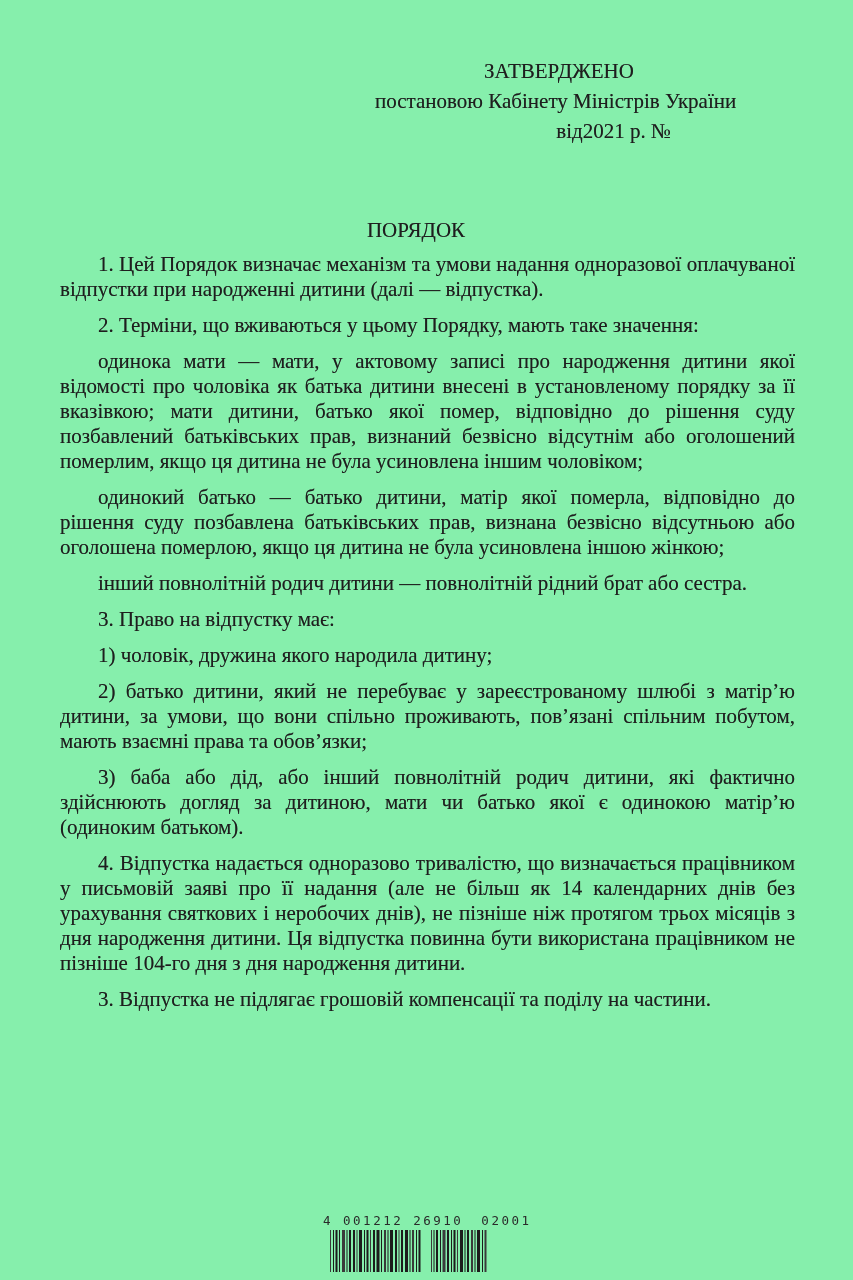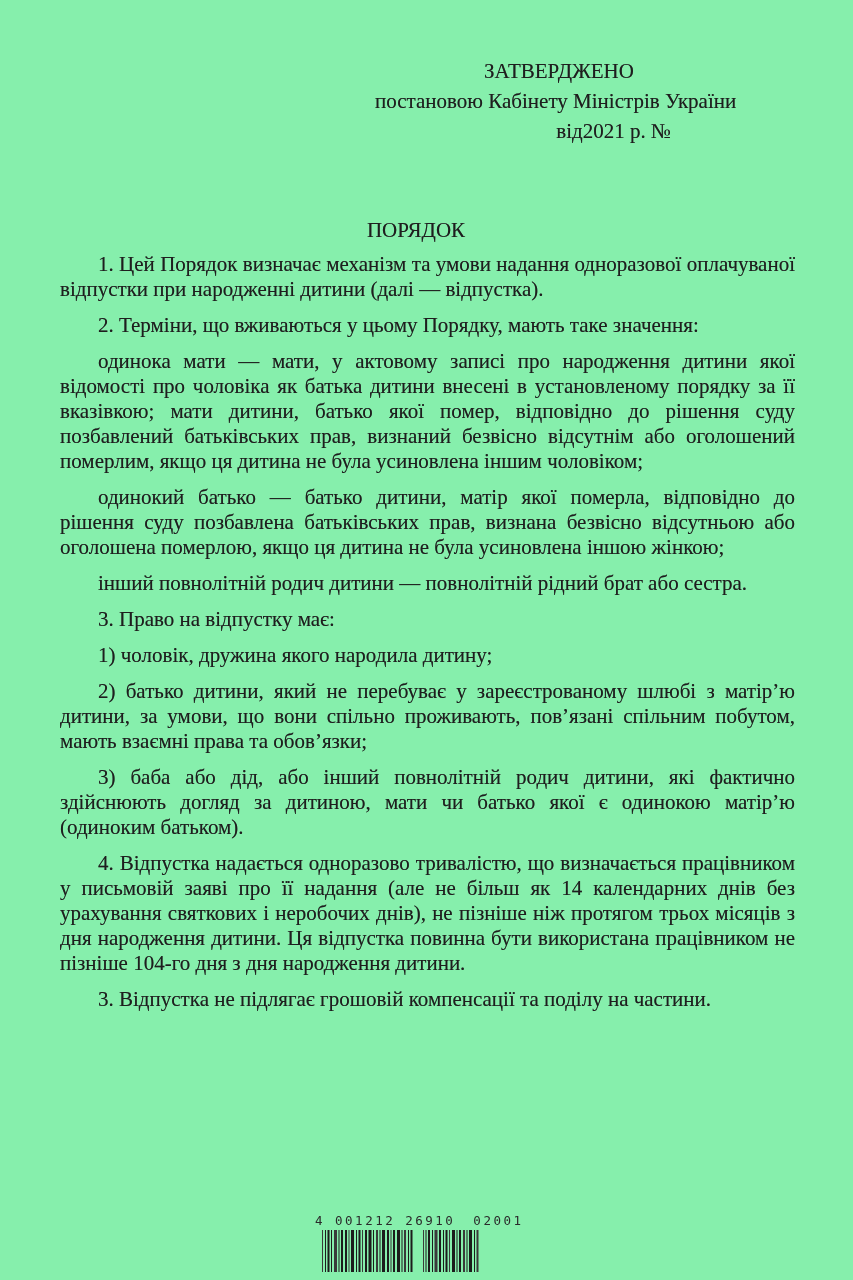--- a/index.html
+++ b/index.html
@@ -47,21 +47,21 @@
     font-size: 21px;
     line-height: 25px;
     text-align: justify;
   }
   .content p {
     margin: 4px 0 11px 0;
     text-indent: 38px;
   }
   .barcode {
     position: absolute;
-    left: 312px;
+    left: 320px;
     top: 1213px;
     width: 200px;
   }
   .barcode-digits {
     display: flex;
     font-family: "DejaVu Sans Mono", monospace;
     font-size: 12.5px;
     letter-spacing: 2.5px;
     color: #2a2a2a;
     text-shadow: none;

